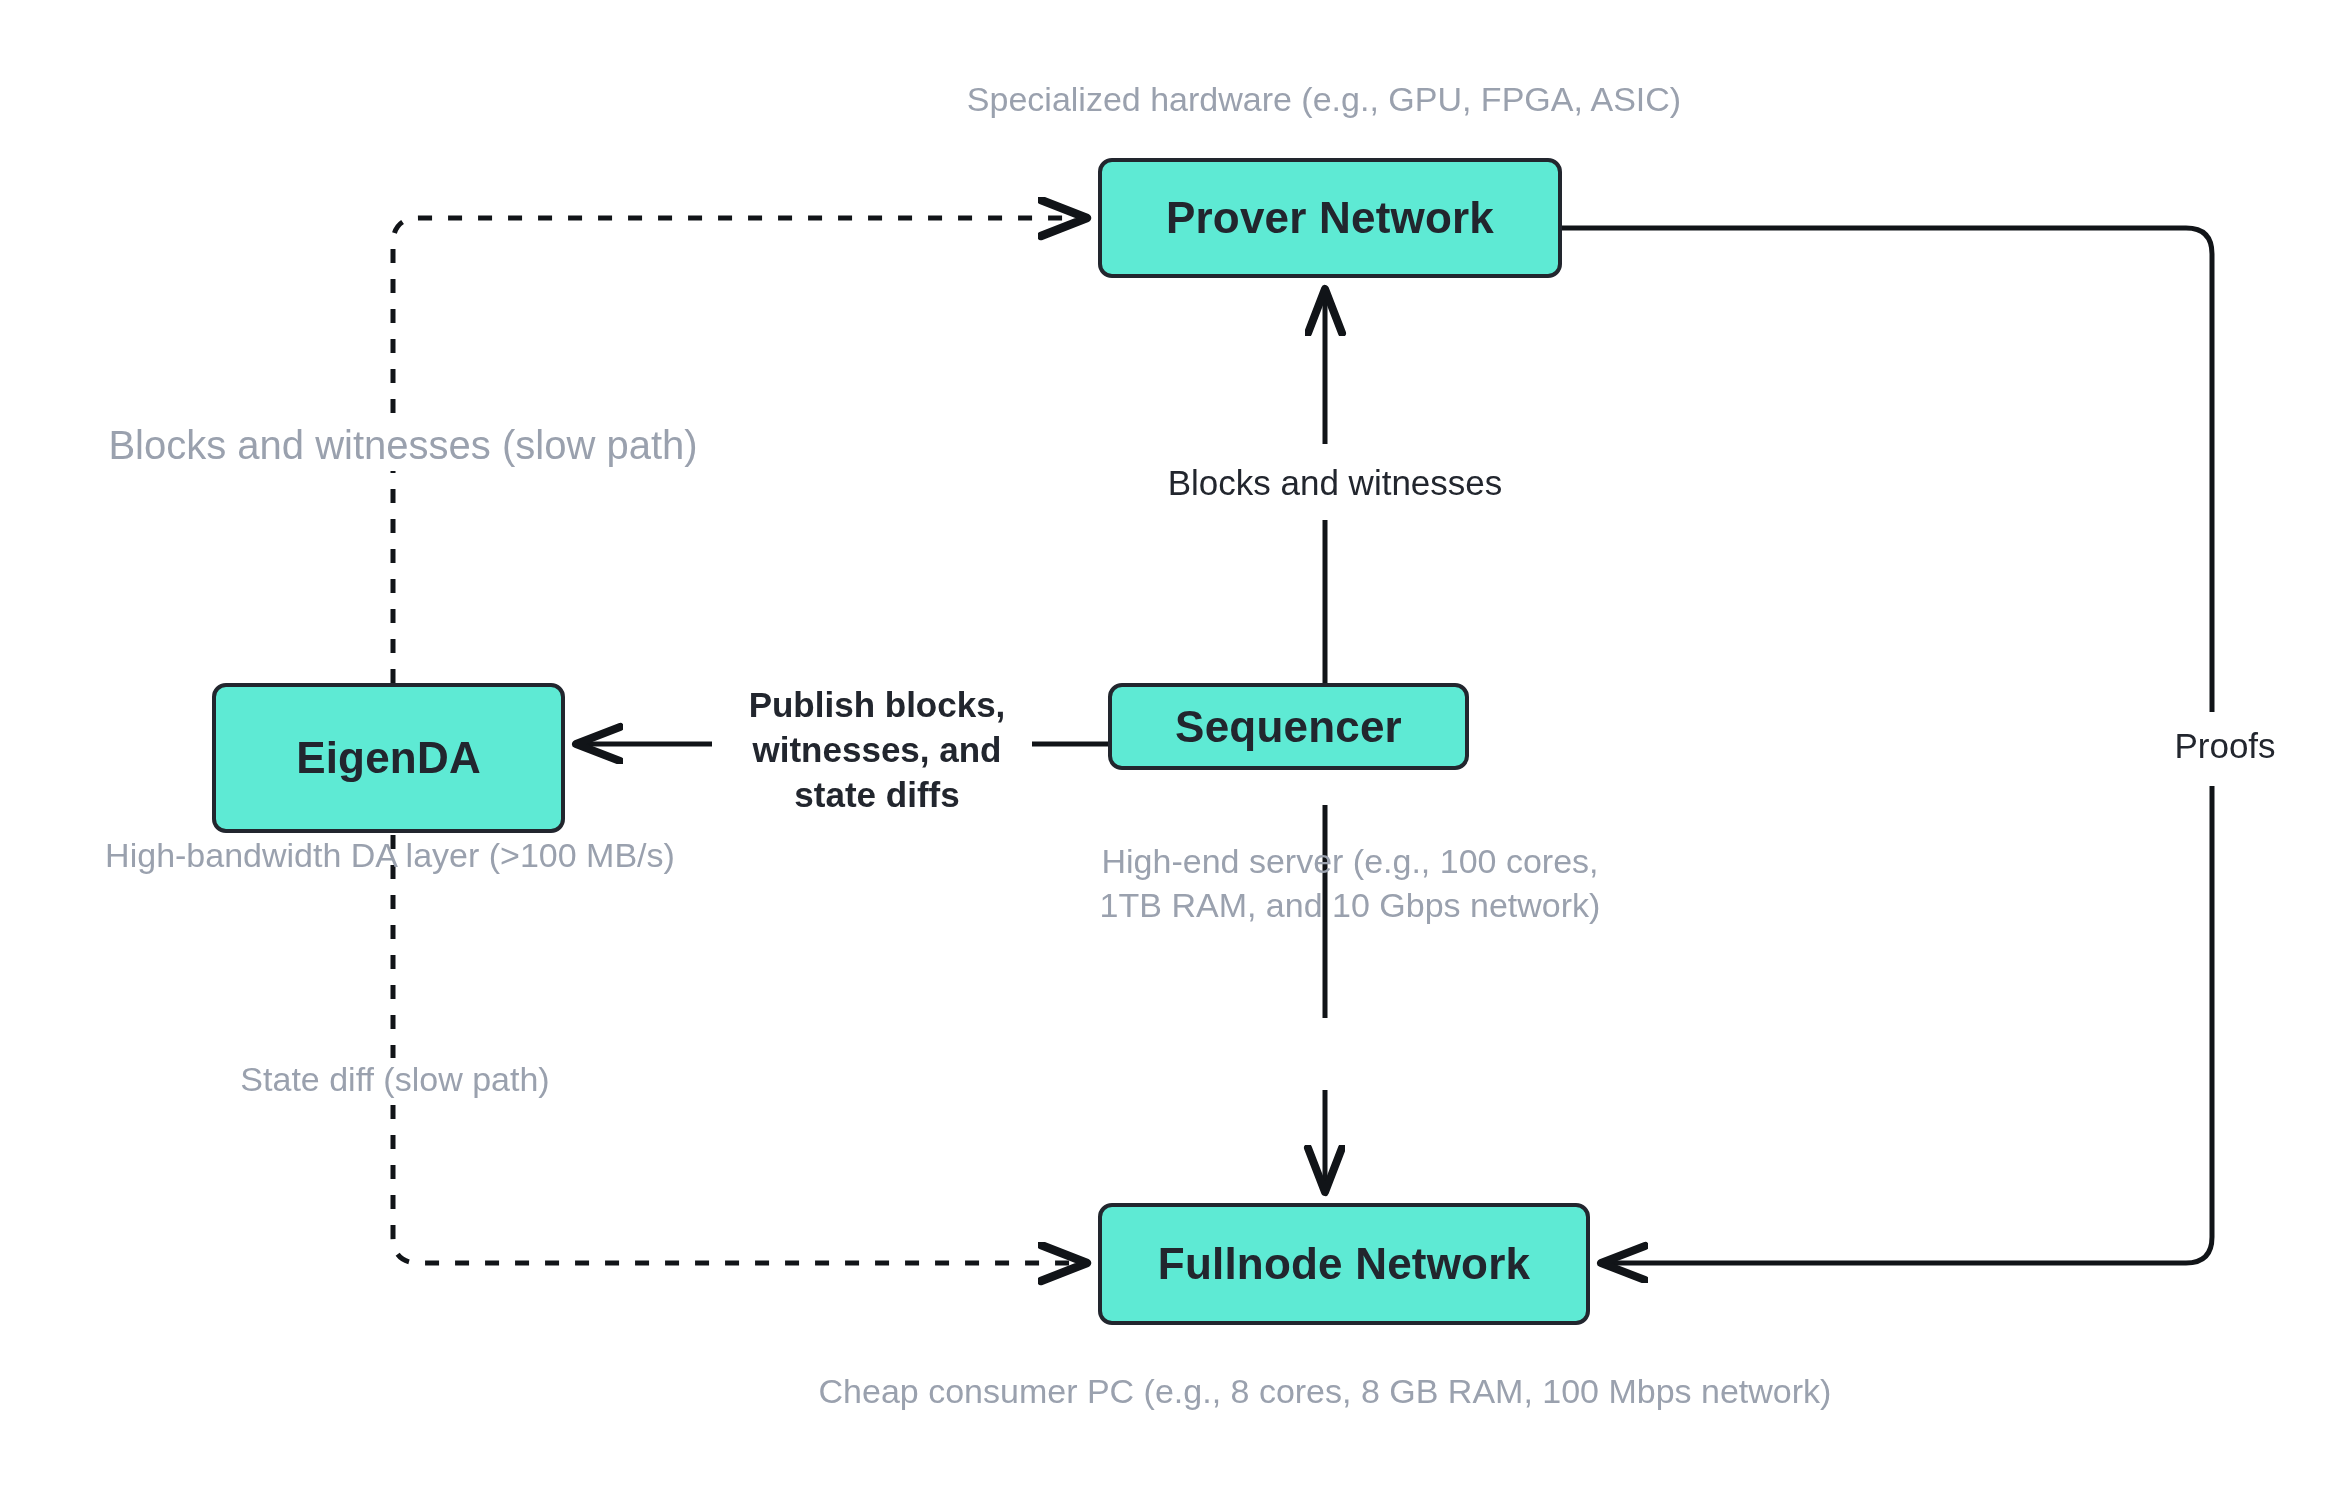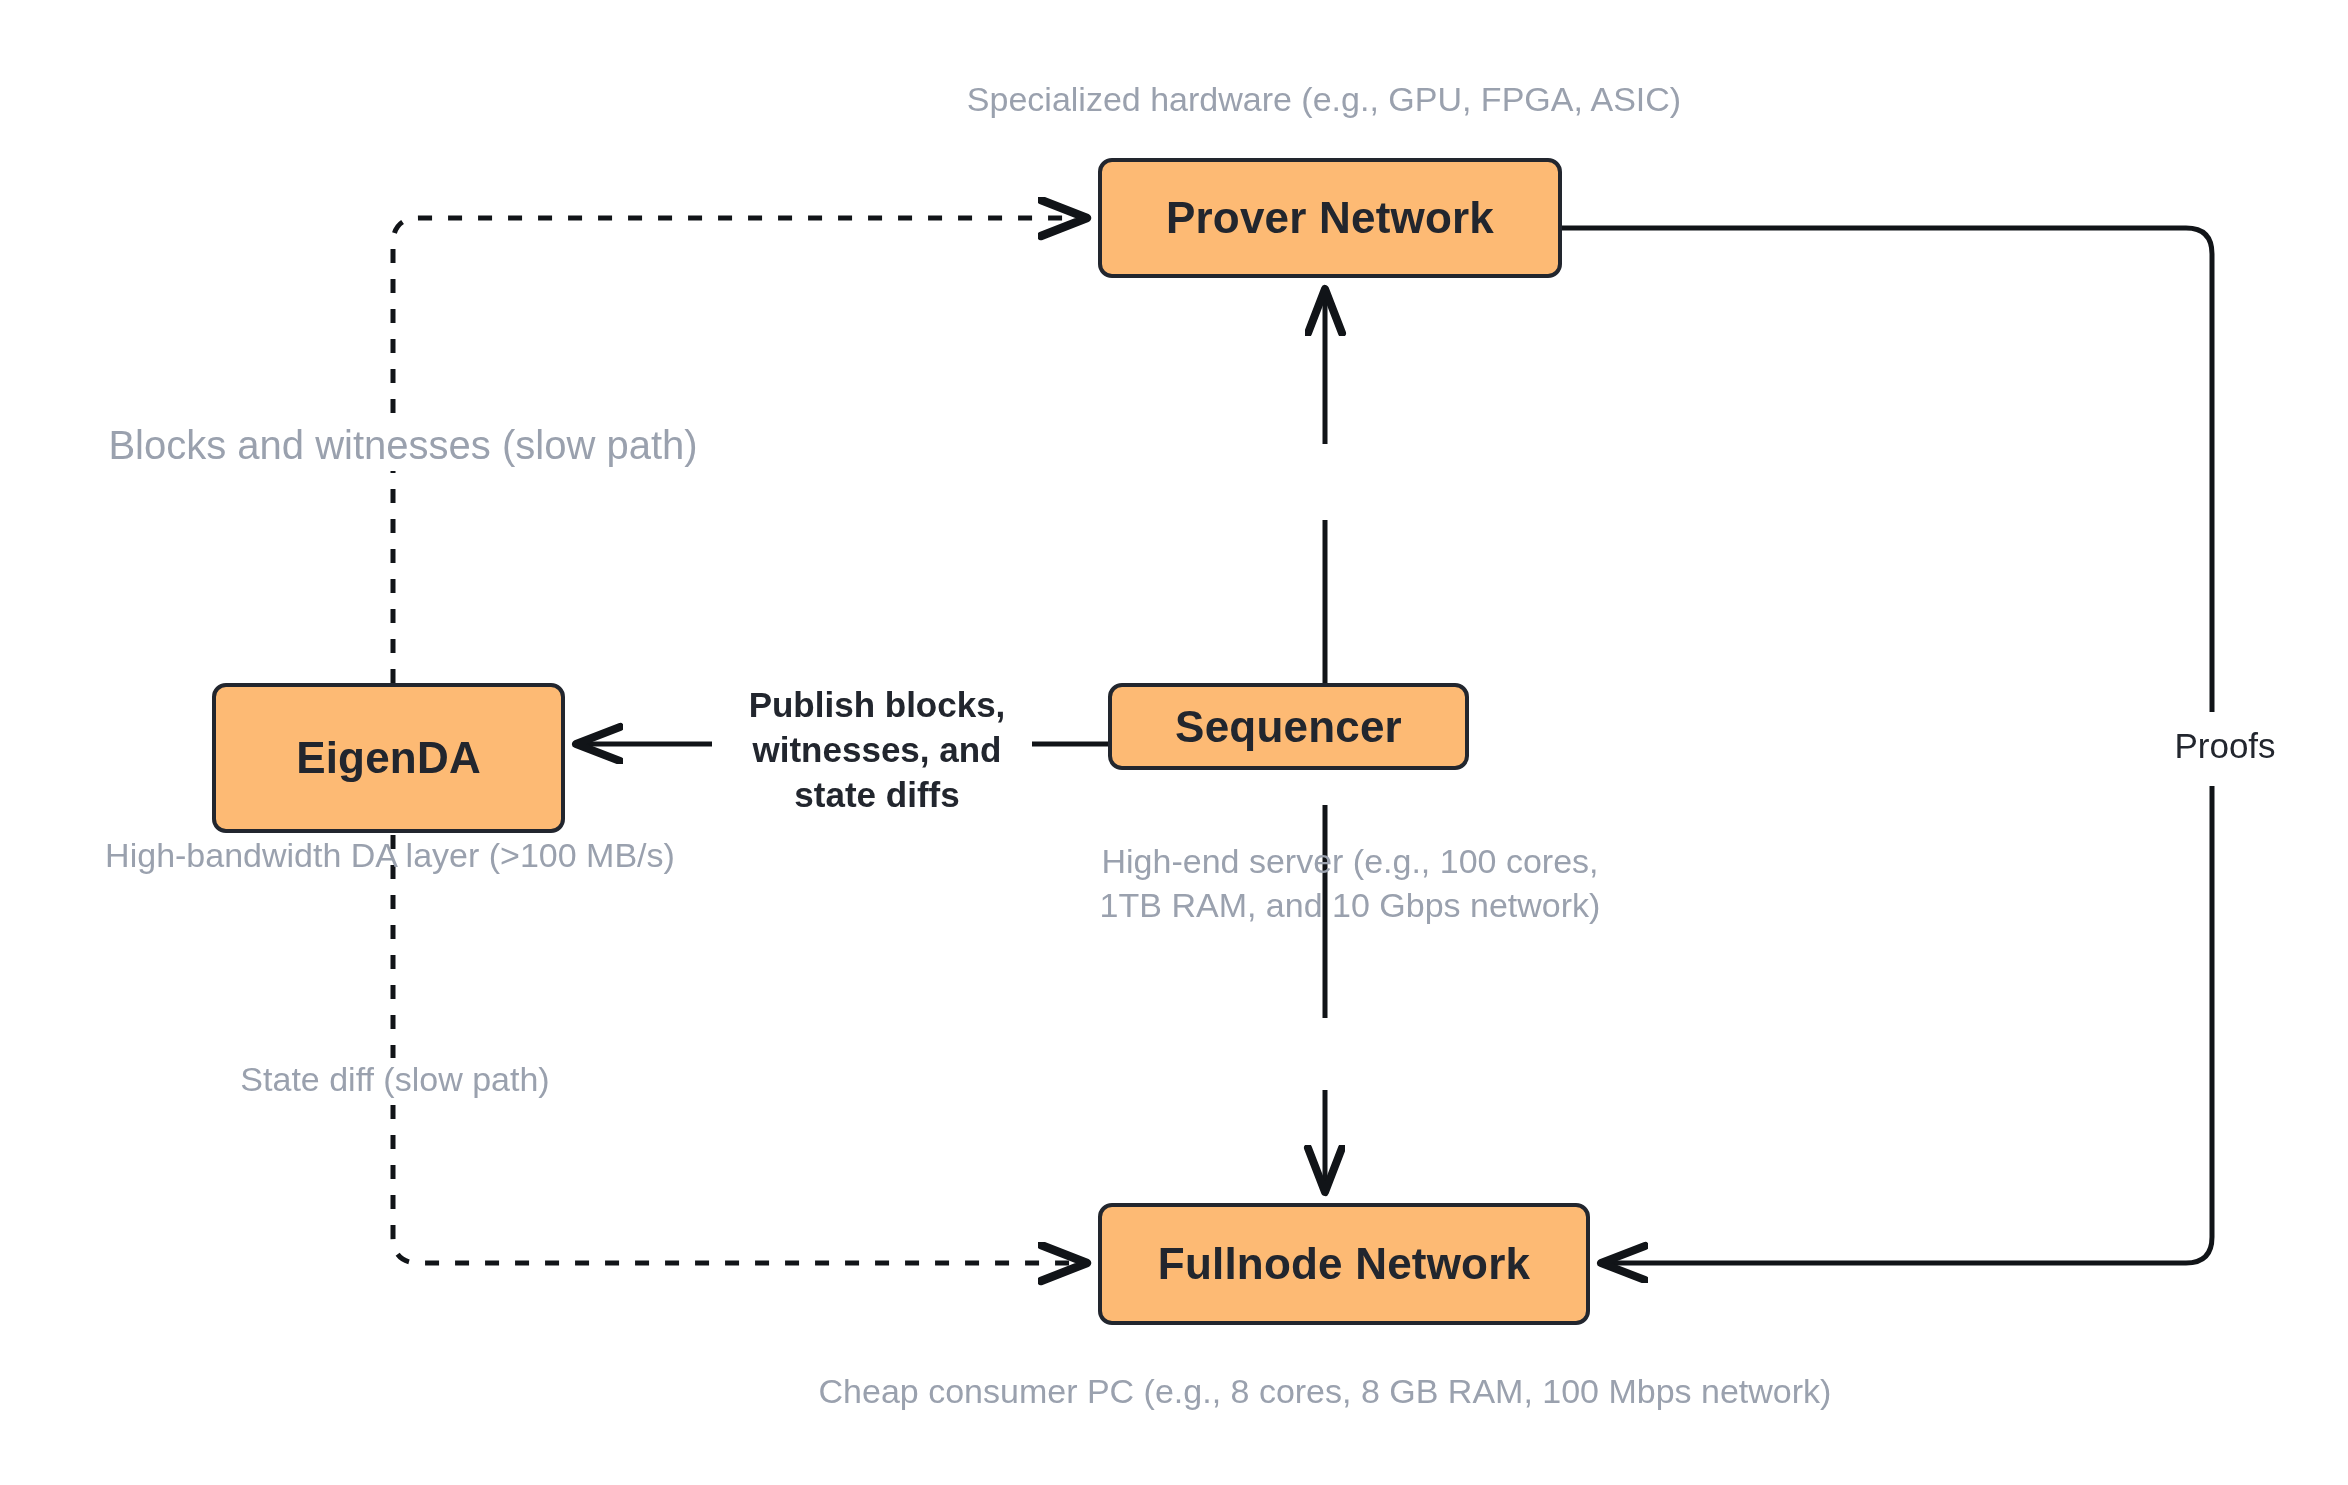--- a/index.html
+++ b/index.html
@@ -3,21 +3,21 @@
 <meta charset="utf-8">
 <style>
   html,body{margin:0;padding:0;background:#ffffff;}
   body{width:2348px;height:1485px;overflow:hidden;
        font-family:"Liberation Sans", sans-serif;}
   #stage{position:relative;width:2348px;height:1485px;background:#ffffff;}
 
   svg#wires{position:absolute;left:0;top:0;width:2348px;height:1485px;}
 
   .node{position:absolute;box-sizing:border-box;
-        background:#fdba74;border:4px solid #22262e;border-radius:14px;
+        background:#5eead4;border:4px solid #22262e;border-radius:14px;
         display:flex;align-items:center;justify-content:center;
         font-weight:bold;color:#22262e;letter-spacing:0.2px;}
   .node span{display:block;}
 
   #node-prover   {left:1098px;top:158px; width:464px;height:120px;font-size:44px;}
   #node-eigenda  {left:212px; top:683px; width:353px;height:150px;font-size:44px;}
   #node-sequencer{left:1108px;top:683px; width:361px;height:87px;font-size:44px;}
   #node-fullnode {left:1098px;top:1203px;width:492px;height:122px;font-size:44px;}
 
   .cap{position:absolute;color:#9aa1ae;font-size:34px;line-height:1.28;
@@ -81,20 +81,21 @@
   <div class="node" id="node-fullnode">
     <span>Fullnode Network</span>
   </div>
 
   <div class="cap" id="cap-prover">Specialized hardware (e.g., GPU, FPGA, ASIC)</div>
   <div class="cap" id="cap-eigenda">High-bandwidth DA layer (&gt;100 MB/s)</div>
   <div class="cap" id="cap-sequencer">High-end server (e.g., 100 cores,
 1TB RAM, and 10 Gbps network)</div>
   <div class="cap" id="cap-fullnode">Cheap consumer PC (e.g., 8 cores, 8 GB RAM, 100 Mbps network)</div>
 
+  <div class="edge-label" id="lbl-blocks-witnesses">Blocks and witnesses</div>
   <div class="edge-label" id="lbl-publish">Publish blocks,
 witnesses, and
 state diffs</div>
   <div class="edge-label" id="lbl-proofs">Proofs</div>
   <div class="edge-label" id="lbl-blocks-slow">Blocks and witnesses (slow path)</div>
   <div class="edge-label" id="lbl-state-slow">State diff (slow path)</div>
 
 </div>
 
 </body></html>

